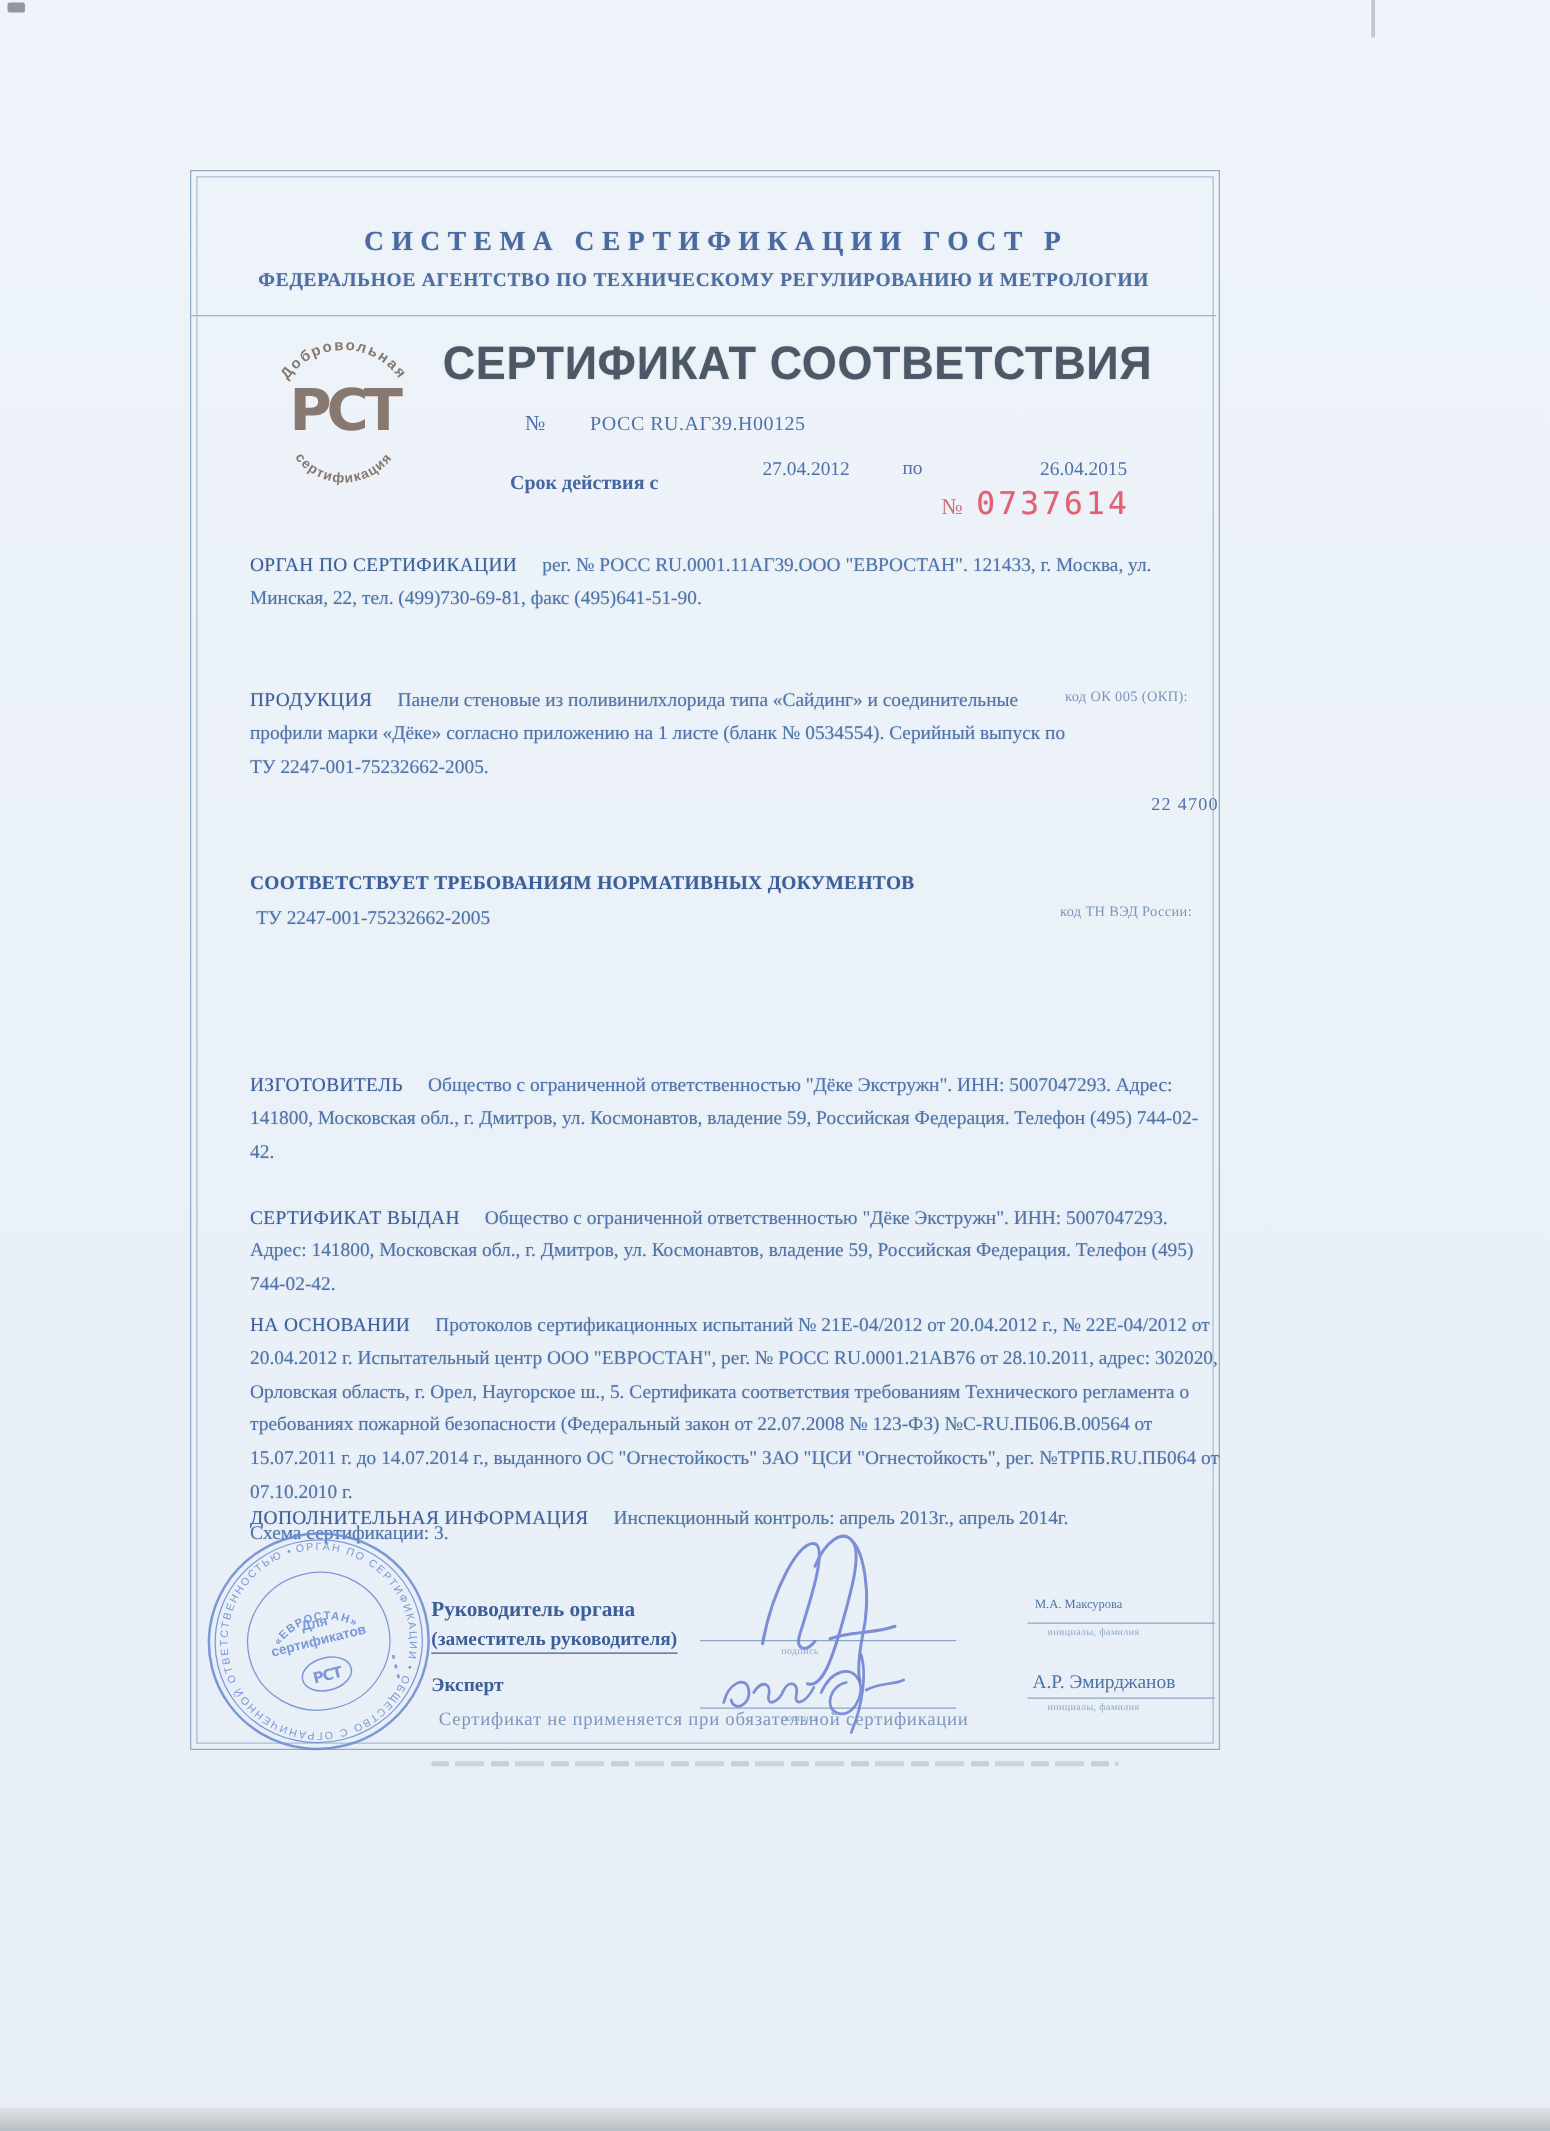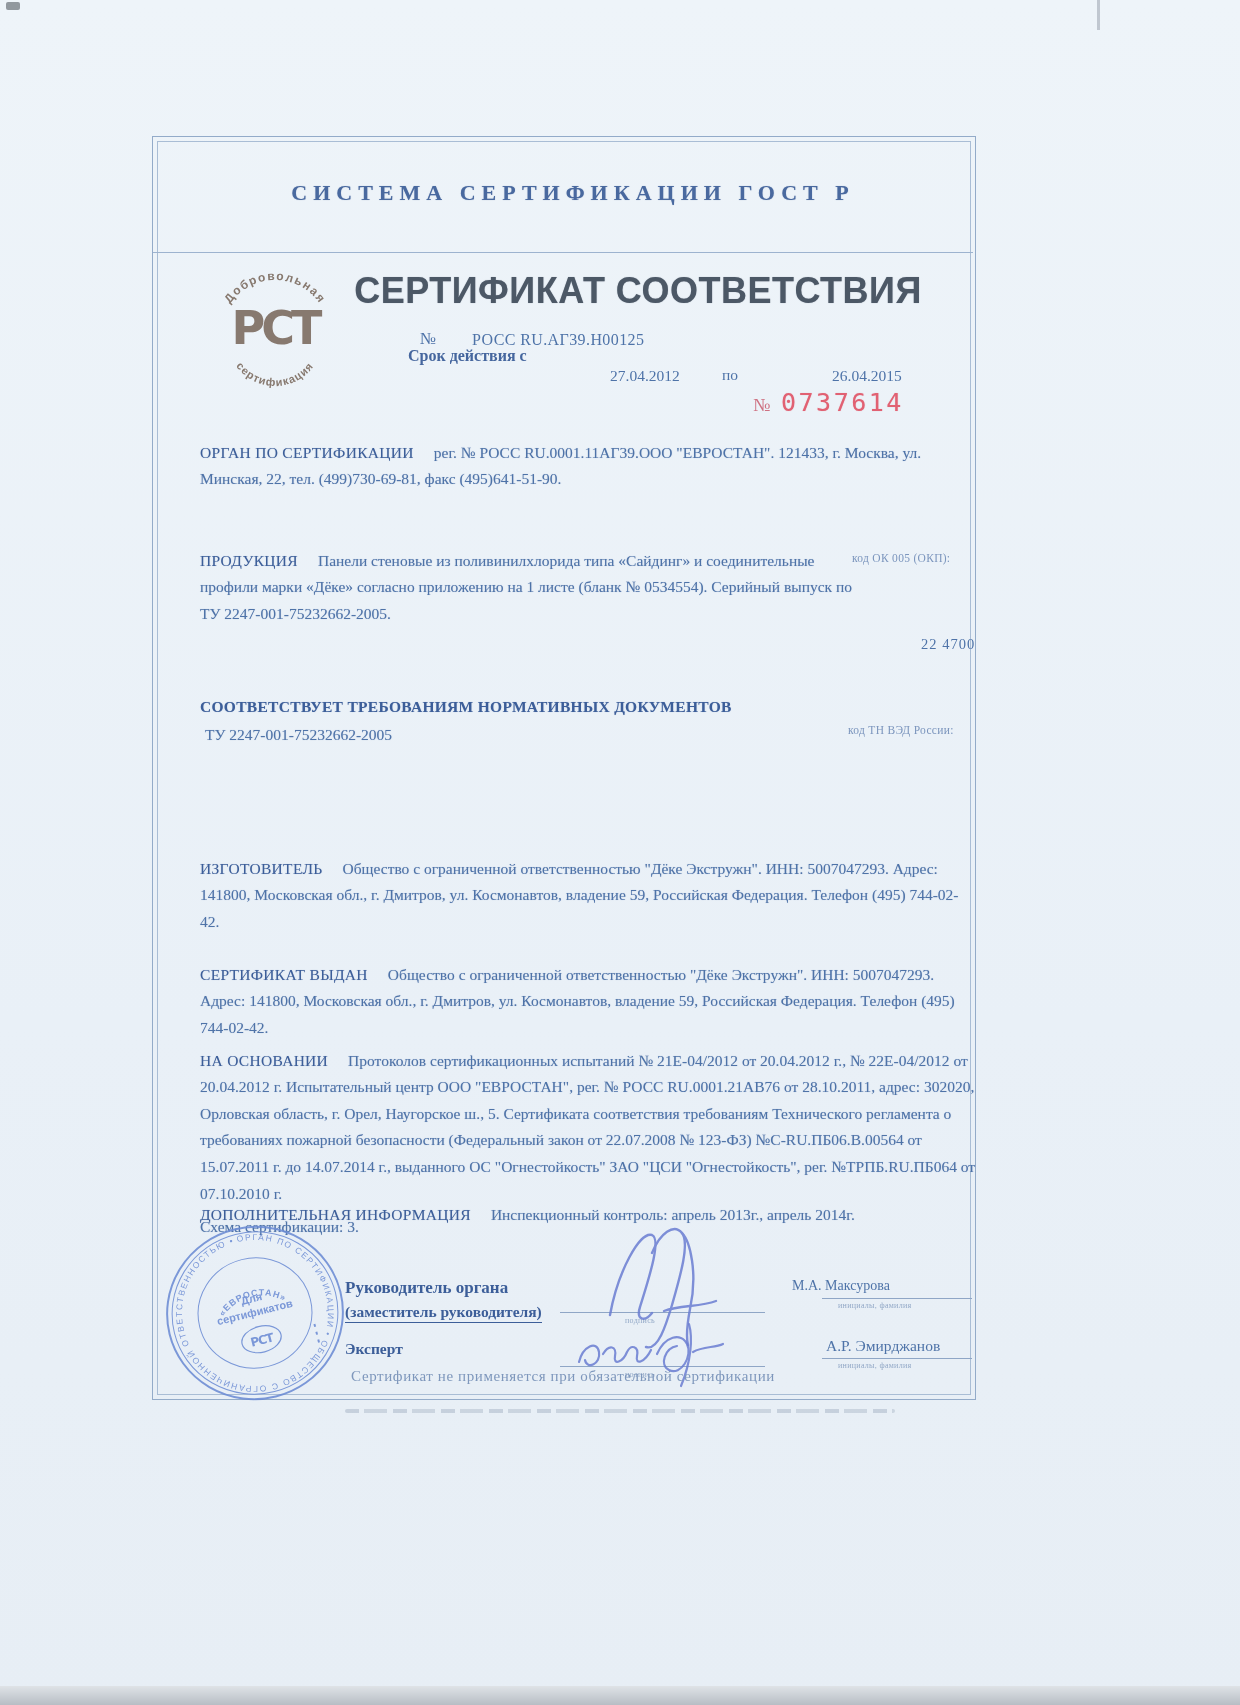--- a/index.html
+++ b/index.html
@@ -38,21 +38,21 @@
   
   .doc-title{
     position:absolute;left:348px;top:270px;width:580px;text-align:center;
     font-family:"Liberation Sans", sans-serif;font-weight:bold;
     font-size:36px;letter-spacing:.5px;color:#4c5866;
     transform:scaleY(1.04);
     text-shadow:0 0 1px rgba(60,70,90,.4);
   }
   .row-no-label{position:absolute;left:420px;top:329px;font-size:17px;color:#4e73a8;}
   .row-no-value{position:absolute;left:472px;top:331px;font-size:16px;color:#4e73a8;letter-spacing:.4px;}
-  .row-val-label{position:absolute;left:408px;top:347px;font-size:16px;font-weight:bold;color:#45669e;text-align:center;}
+  .row-val-label{position:absolute;left:408px;top:378px;font-size:16px;font-weight:bold;color:#45669e;text-align:center;}
   .row-val-from{position:absolute;left:610px;top:367px;font-size:15.5px;color:#4e73a8;}
   .row-val-po{position:absolute;left:722px;top:366px;font-size:15.5px;color:#4e73a8;}
   .row-val-to{position:absolute;left:832px;top:367px;font-size:15.5px;color:#4e73a8;}
   .blank-no-sign{position:absolute;left:753px;top:395px;font-size:18px;color:#c95b6e;opacity:.85;}
   .blank-no-digits{
     position:absolute;left:781px;top:388px;
     font-family:"DejaVu Sans Mono", monospace;font-size:25px;letter-spacing:2.5px;
     color:#e05264;opacity:.9;text-shadow:0 0 1px rgba(220,70,100,.4);
   }
   
@@ -76,21 +76,21 @@
   .role-head{position:absolute;left:345px;top:1278px;font-size:17px;font-weight:bold;color:#3c5e99;}
   .role-head2{position:absolute;left:345px;top:1303px;font-size:15.5px;font-weight:bold;color:#3c5e99;
     border-bottom:1.5px solid #3c5e99;padding-bottom:1px;}
   .role-expert{position:absolute;left:345px;top:1340px;font-size:15.5px;font-weight:bold;color:#3c5e99;}
   .sig-line{position:absolute;height:0;border-bottom:1px solid #8fa6c6;}
   .sig-line1{left:560px;top:1312px;width:205px;}
   .sig-line2{left:560px;top:1366px;width:205px;}
   .tiny-hint{position:absolute;font-size:8px;color:#92a8c7;letter-spacing:.3px;}
   .hint-sig1{left:625px;top:1316px;}
   .hint-sig2{left:625px;top:1370px;}
-  .name-head{position:absolute;left:792px;top:1278px;font-size:14px;color:#4e73a8;}
+  .name-head{position:absolute;left:828px;top:1278px;font-size:10px;color:#4e73a8;}
   .name-line1{left:822px;top:1298px;width:150px;}
   .name-line2{left:822px;top:1358px;width:150px;}
   .hint-name1{left:838px;top:1301px;}
   .hint-name2{left:838px;top:1361px;}
   .name-expert{position:absolute;left:826px;top:1337px;font-size:15.5px;color:#4e73a8;}
   .bottom-note{
     position:absolute;left:152px;top:1368px;width:822px;text-align:center;
     font-size:15px;color:#7e97bc;letter-spacing:.6px;
   }
   .fine-print{
@@ -108,20 +108,21 @@
 <body>
 
 <div class="page">
 
   <div class="speck-tl"></div>
   <div class="mark-tr"></div>
 
   <div class="frame"></div>
 
   <div class="sys-title">СИСТЕМА СЕРТИФИКАЦИИ ГОСТ Р</div>
+  <div class="agency">ФЕДЕРАЛЬНОЕ АГЕНТСТВО ПО ТЕХНИЧЕСКОМУ РЕГУЛИРОВАНИЮ И МЕТРОЛОГИИ</div>
   <div class="header-rule"></div>
 
   <svg class="logo-svg" width="140" height="140" viewBox="0 0 140 140">
     <defs>
       <path id="arcTop" d="M 16 76 A 54 54 0 0 1 124 76"></path>
       <path id="arcBot" d="M 22 80 A 48 48 0 0 0 118 80"></path>
     </defs>
     <text font-family="Liberation Sans, sans-serif" font-size="12" font-weight="bold" fill="#87796f" letter-spacing="1.5">
       <textPath href="#arcTop" startOffset="50%" text-anchor="middle">Добровольная</textPath>
     </text>

